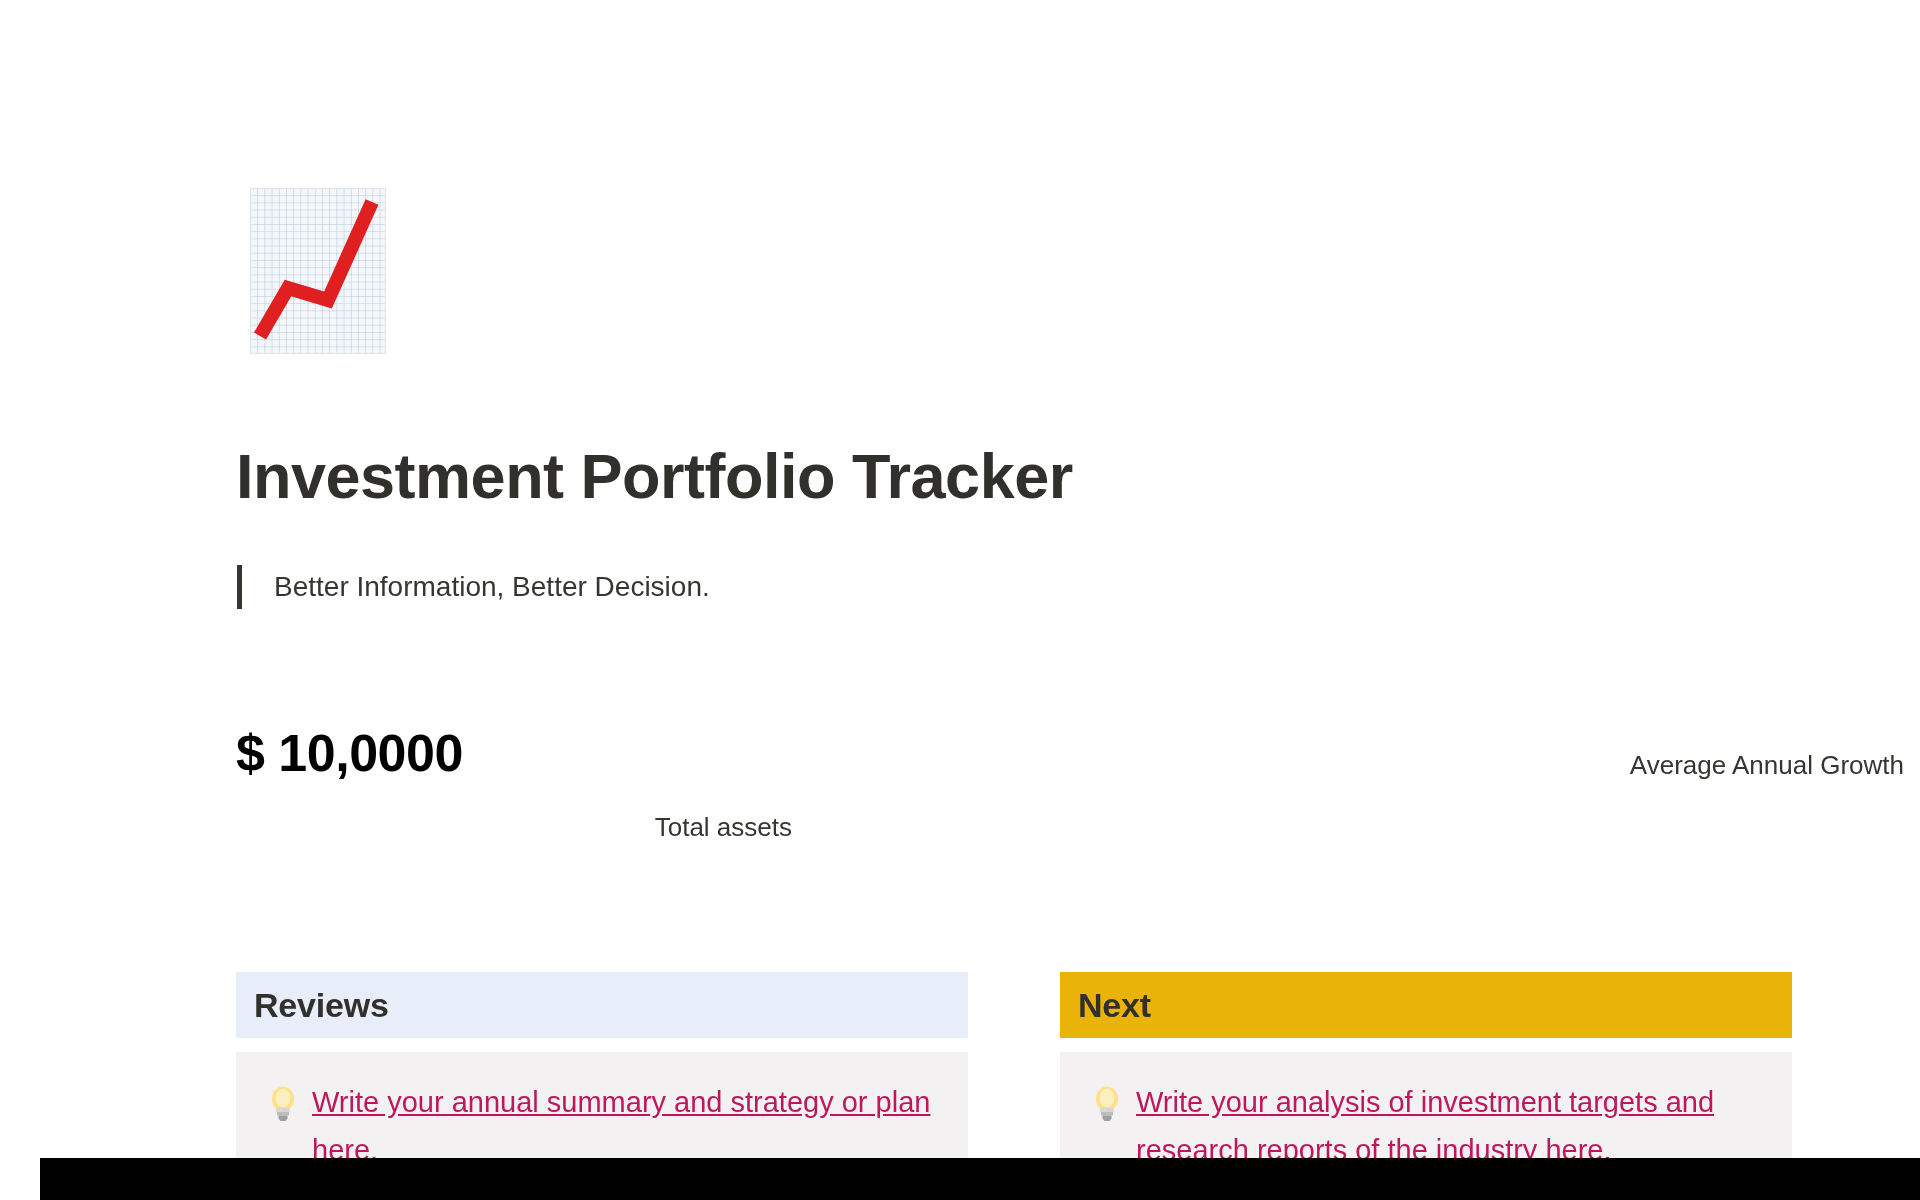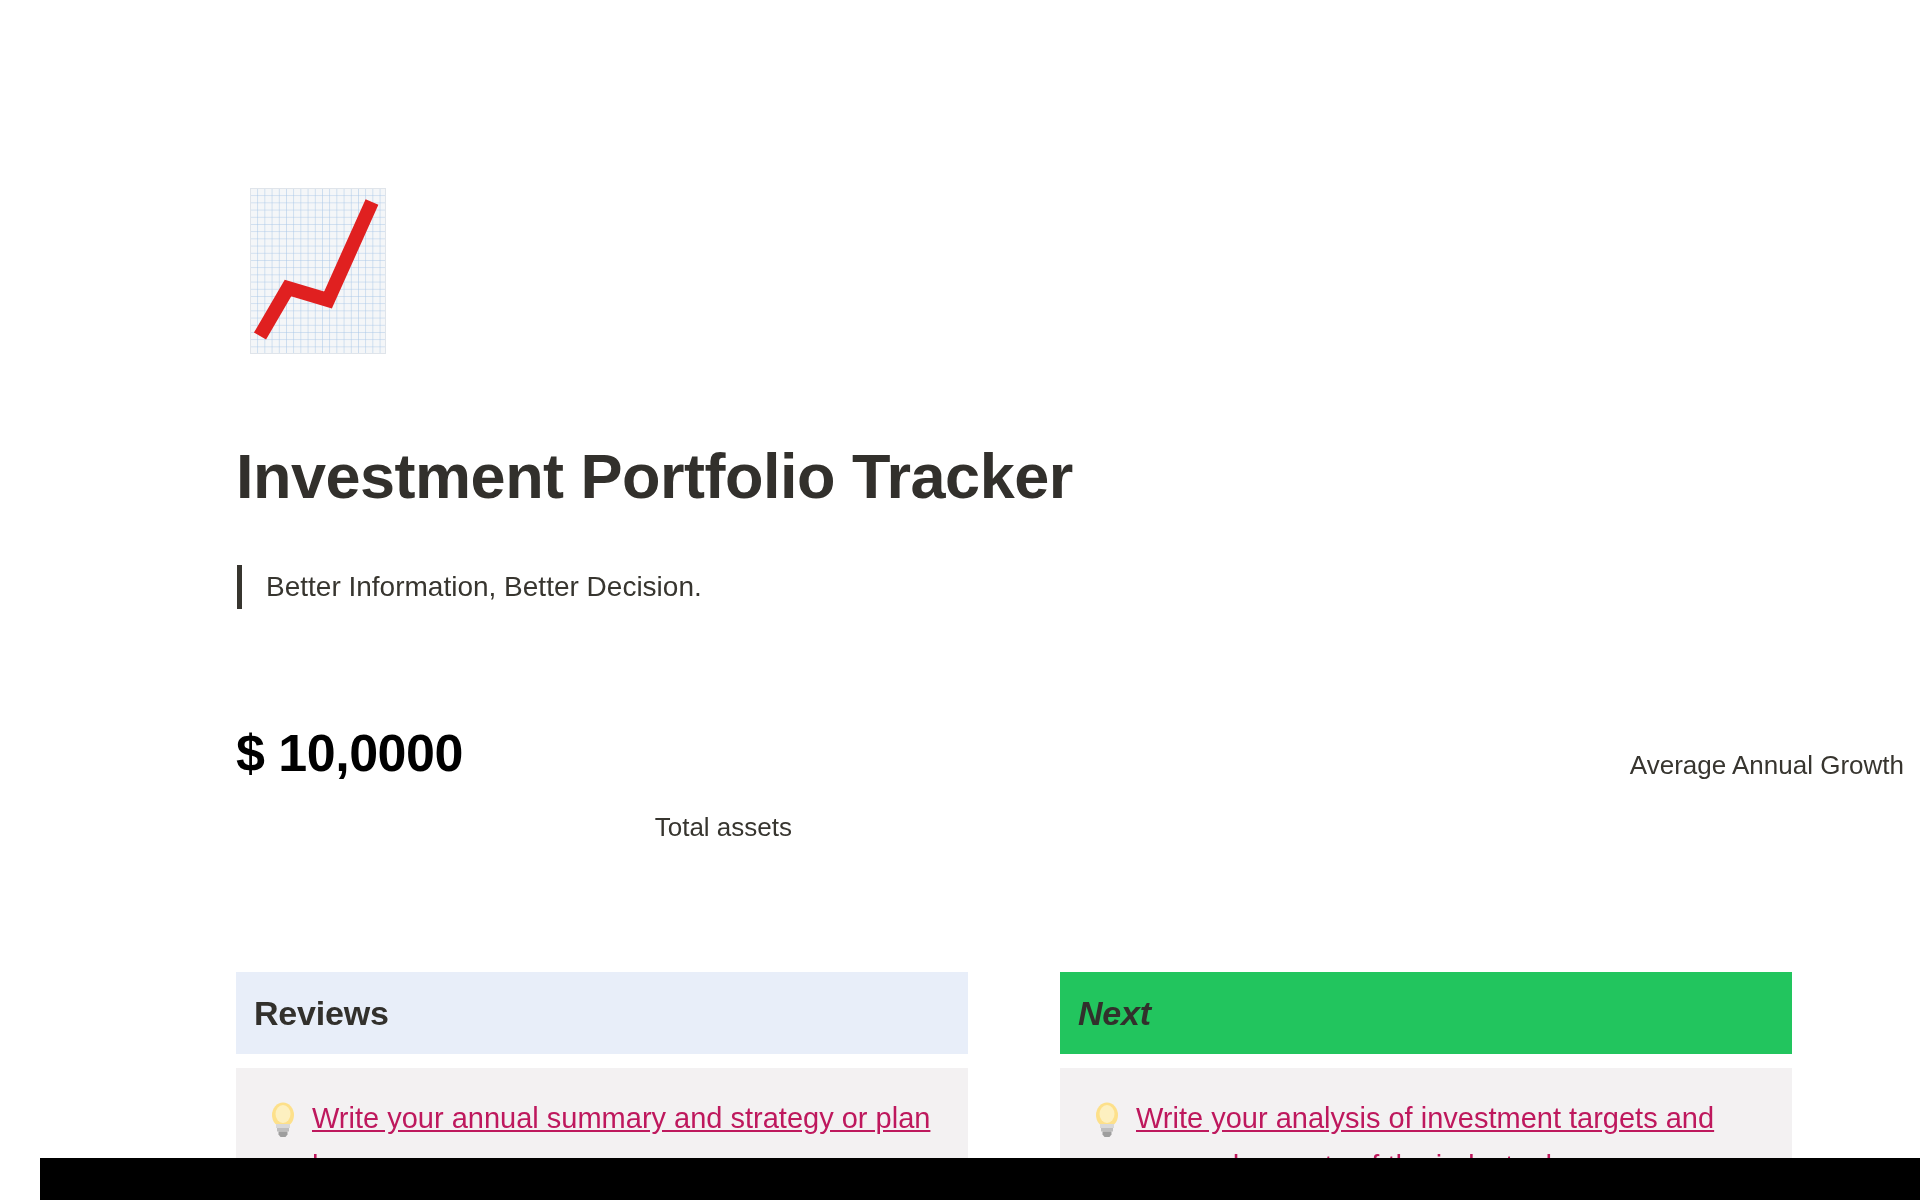--- a/index.html
+++ b/index.html
@@ -62,21 +62,21 @@
     align-items: stretch;
   }
   .quote-bar {
     width: 5px;
     background: #37352f;
     flex: 0 0 5px;
     border-radius: 0;
     height: 44px;
   }
   .quote-text {
-    padding-left: 24px;
+    padding-left: 32px;
     font-size: 28px;
     line-height: 44px;
     color: #37352f;
     white-space: nowrap;
     font-weight: 400;
   }
 
   
   .stats-row {
     position: absolute;
@@ -114,31 +114,31 @@
     top: 972px;
     width: 1556px;
     display: flex;
     gap: 92px;
   }
   .card {
     width: 732px;
     flex: 0 0 732px;
   }
   .card-header {
-    height: 82px;
+    height: 66px;
     display: flex;
     align-items: center;
     padding: 0 18px;
     font-size: 34px;
     font-weight: 700;
     color: #32302c;
     letter-spacing: -0.2px;
   }
   .card-header.blue  { background: #e8eef9; }
-  .card-header.green { background: #22c55e; font-style: italic; }
+  .card-header.green { background: #eab308; }
 
   .card-body {
     margin-top: 14px;
     background: #f3f1f2;
     padding: 26px 24px 30px 24px;
     display: flex;
     align-items: flex-start;
     min-height: 150px;
   }
   .bulb-icon {

